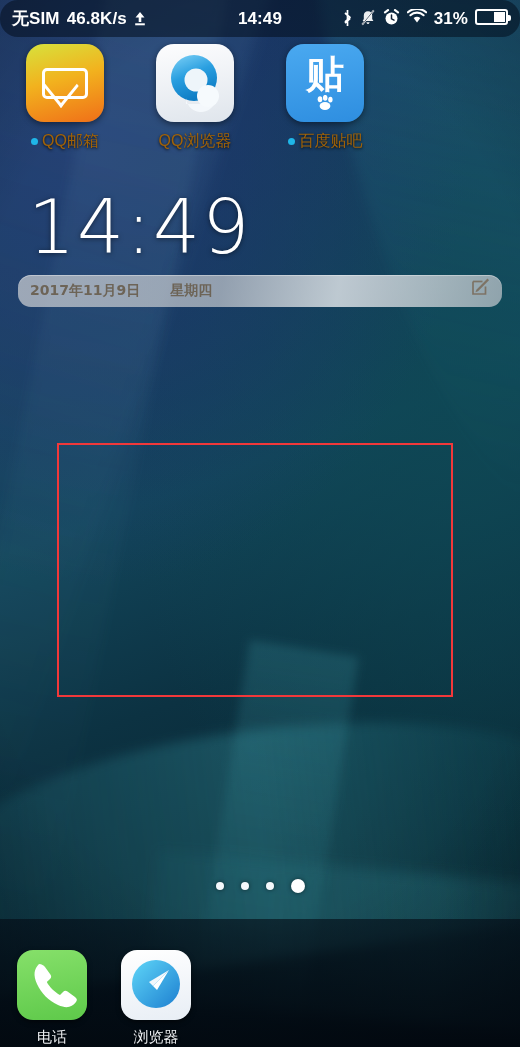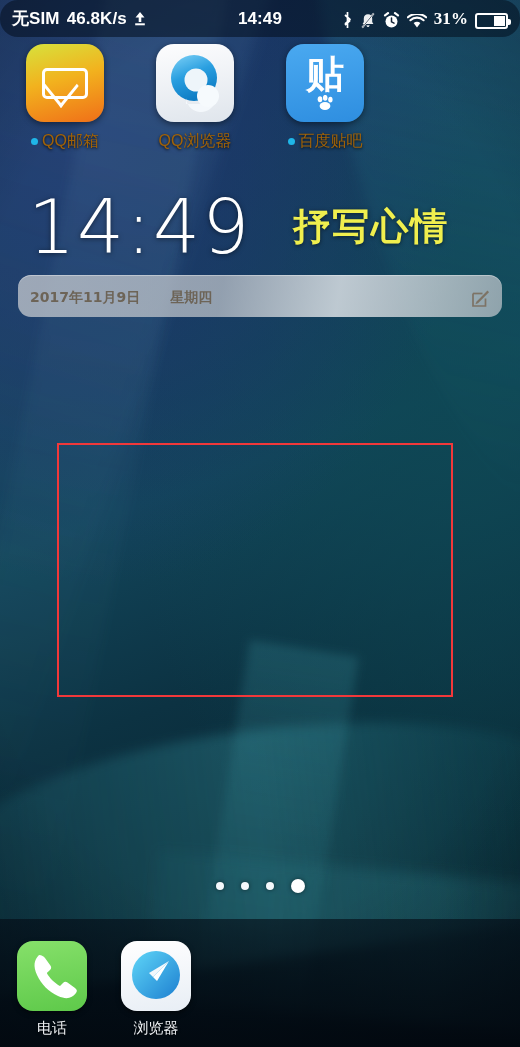--- a/index.html
+++ b/index.html
@@ -75,22 +75,22 @@
     display:flex; align-items:center;
     padding:0 12px;
     color:#fff; font-size:17px; font-weight:bold;
     background:rgba(4,14,30,.55);
     letter-spacing:.1px;
     border-radius:18px;
   }
   #sb-left { display:flex; align-items:center; gap:7px; white-space:nowrap; }
   #sb-center { position:absolute; left:0; right:0; text-align:center; font-size:17px; font-weight:bold; }
   #sb-right {
-    margin-left:auto; display:flex; align-items:flex-end; gap:7px;
-    position:relative; z-index:2; white-space:nowrap;font-family:Liberation Serif, serif;
+    margin-left:auto; display:flex; align-items:flex-start; gap:7px;
+    position:relative; z-index:2; white-space:nowrap;
   }
   .sb-ico { display:inline-block; position:relative; }
   .sb-ico svg { display:block; }
   #battery {
     width:33px; height:16px; border:2px solid #fff; border-radius:3px;
     position:relative; display:inline-block;
   }
   #battery::after {
     content:""; position:absolute; right:-5px; top:4px;
     width:3px; height:6px; background:#fff; border-radius:0 2px 2px 0;
@@ -156,23 +156,23 @@
     letter-spacing:2px;
     font-family:"DejaVu Sans","Liberation Sans",sans-serif;
     text-shadow:0 1px 5px rgba(0,0,0,.5);
   }
   #clock-mood {
     margin-left:42px; color:#f0ef4e; font-size:37px; font-weight:bold;
     letter-spacing:2px; text-shadow:0 1px 4px rgba(0,0,0,.55);
     font-family:"DejaVu Sans","Liberation Sans",sans-serif;
   }
   #datebar {
-    margin:7px 18px 0 18px; height:42px; border-radius:13px;
+    margin:7px 18px 0 18px; height:32px; border-radius:13px;
     background:linear-gradient(100deg, rgba(205,208,212,.72) 0%, rgba(198,202,207,.70) 42%, rgba(232,235,238,.80) 66%, rgba(196,200,206,.70) 100%);
-    display:flex; align-items:flex-start; padding:14px 12px;
+    display:flex; align-items:flex-end; padding:7px 12px;
     box-shadow:inset 0 1px 0 rgba(255,255,255,.35);
   }
   .date-txt {
     color:#6d6457; font-size:14px; font-weight:bold;
     font-family:"DejaVu Sans","Liberation Sans",sans-serif;
   }
   #date-week { margin-left:30px; }
   #edit-icon { margin-left:auto; }
 
   
@@ -191,21 +191,21 @@
   .pdot {
     width:8px; height:8px; border-radius:50%;
     background:#f4f8fb; box-shadow:0 0 4px rgba(0,0,0,.5);
   }
   .pdot.active { width:14px; height:14px; background:#fff; }
 
   
   #dock {
     position:absolute; left:0; bottom:0; width:520px; height:128px;
     background:linear-gradient(to bottom, rgba(3,10,20,.62), rgba(2,7,14,.88));
-    display:flex; align-items:center; padding-top:12px;
+    display:flex; align-items:flex-end; padding-top:12px;
   }
   .dockapp { width:104px; display:flex; flex-direction:column; align-items:center; }
   .dock-icon {
     width:70px; height:70px; border-radius:16px; position:relative; overflow:hidden;
     box-shadow:0 2px 5px rgba(0,0,0,.5);
   }
   .dock-label {
     margin-top:8px; color:#eef1f4; font-size:15px;
     text-shadow:0 1px 3px rgba(0,0,0,.9); white-space:nowrap;
   }
@@ -342,21 +342,20 @@
         <span class="newdot"></span>
         <span>百度贴吧</span>
       </div>
     </div>
 
   </div>
 
   <div id="clockwidget">
     <div id="clock-row">
       <div id="clock-time">14:49</div>
-      <div id="clock-mood">抒写心情</div>
     </div>
     <div id="datebar">
       <span class="date-txt">2017年11月9日</span>
       <span class="date-txt" id="date-week">星期四</span>
       <span id="edit-icon">
         <svg width="19" height="19" viewBox="0 0 19 19">
           <path d="M2 4.5 L2 17 L14.5 17 L14.5 9.5" stroke="#7d7365" stroke-width="1.7" fill="none"></path>
           <path d="M2 4.5 L11.5 4.5" stroke="#7d7365" stroke-width="1.7" fill="none"></path>
           <path d="M16.5 1.6 L5.4 12.7 L4.4 15.2 L7 14.2 L18 3.2 Z" fill="#7d7365"></path>
         </svg>

